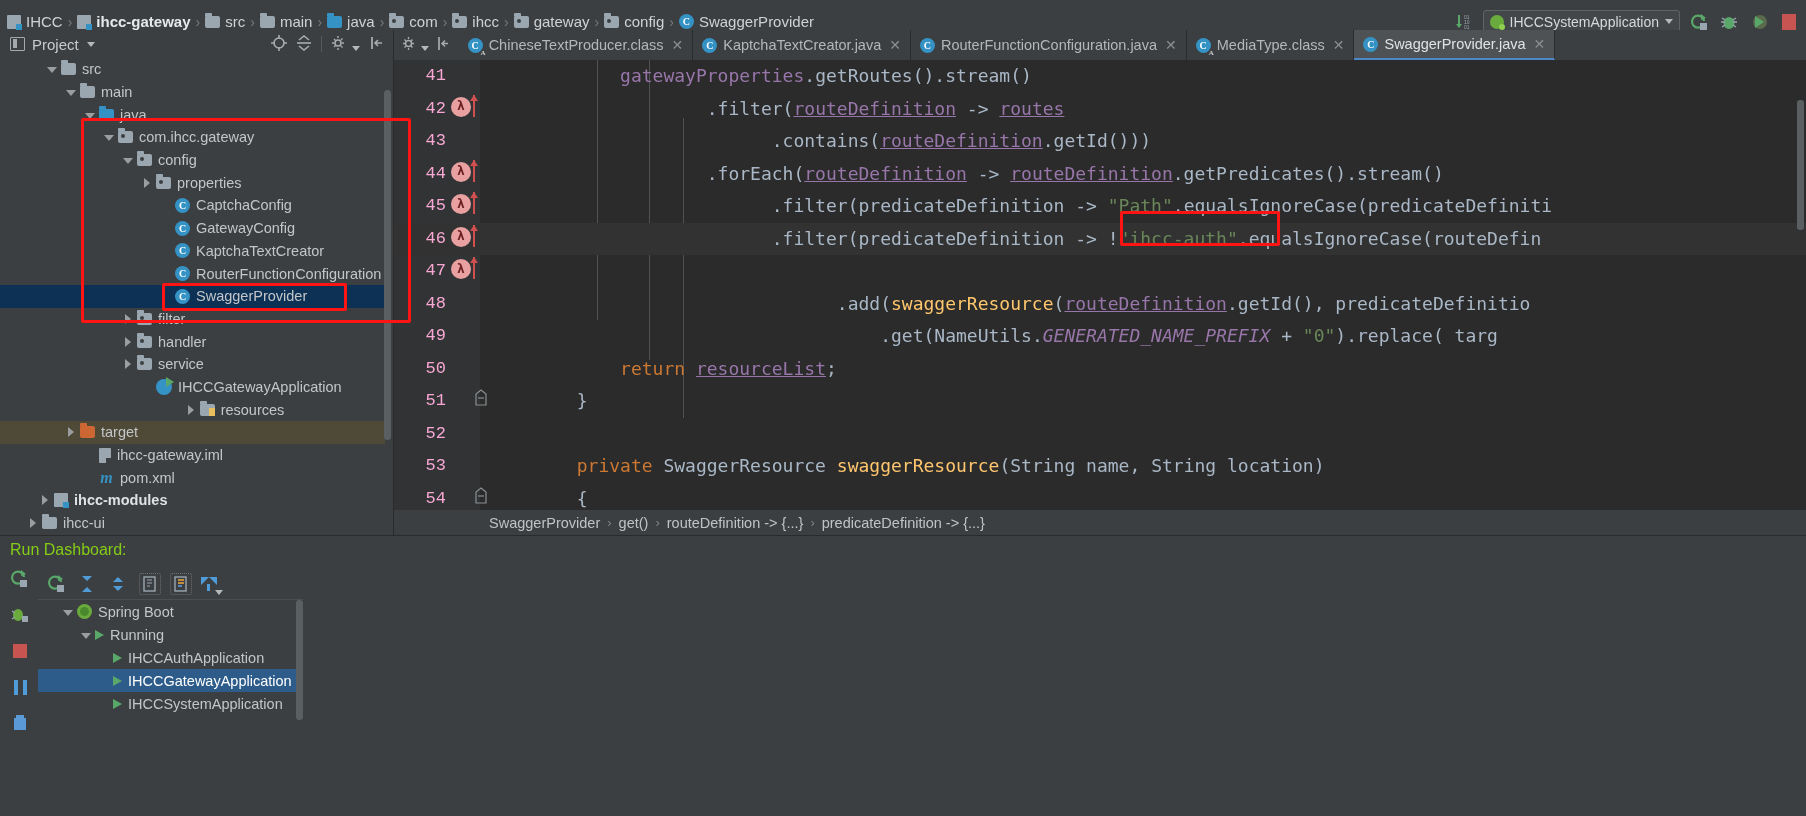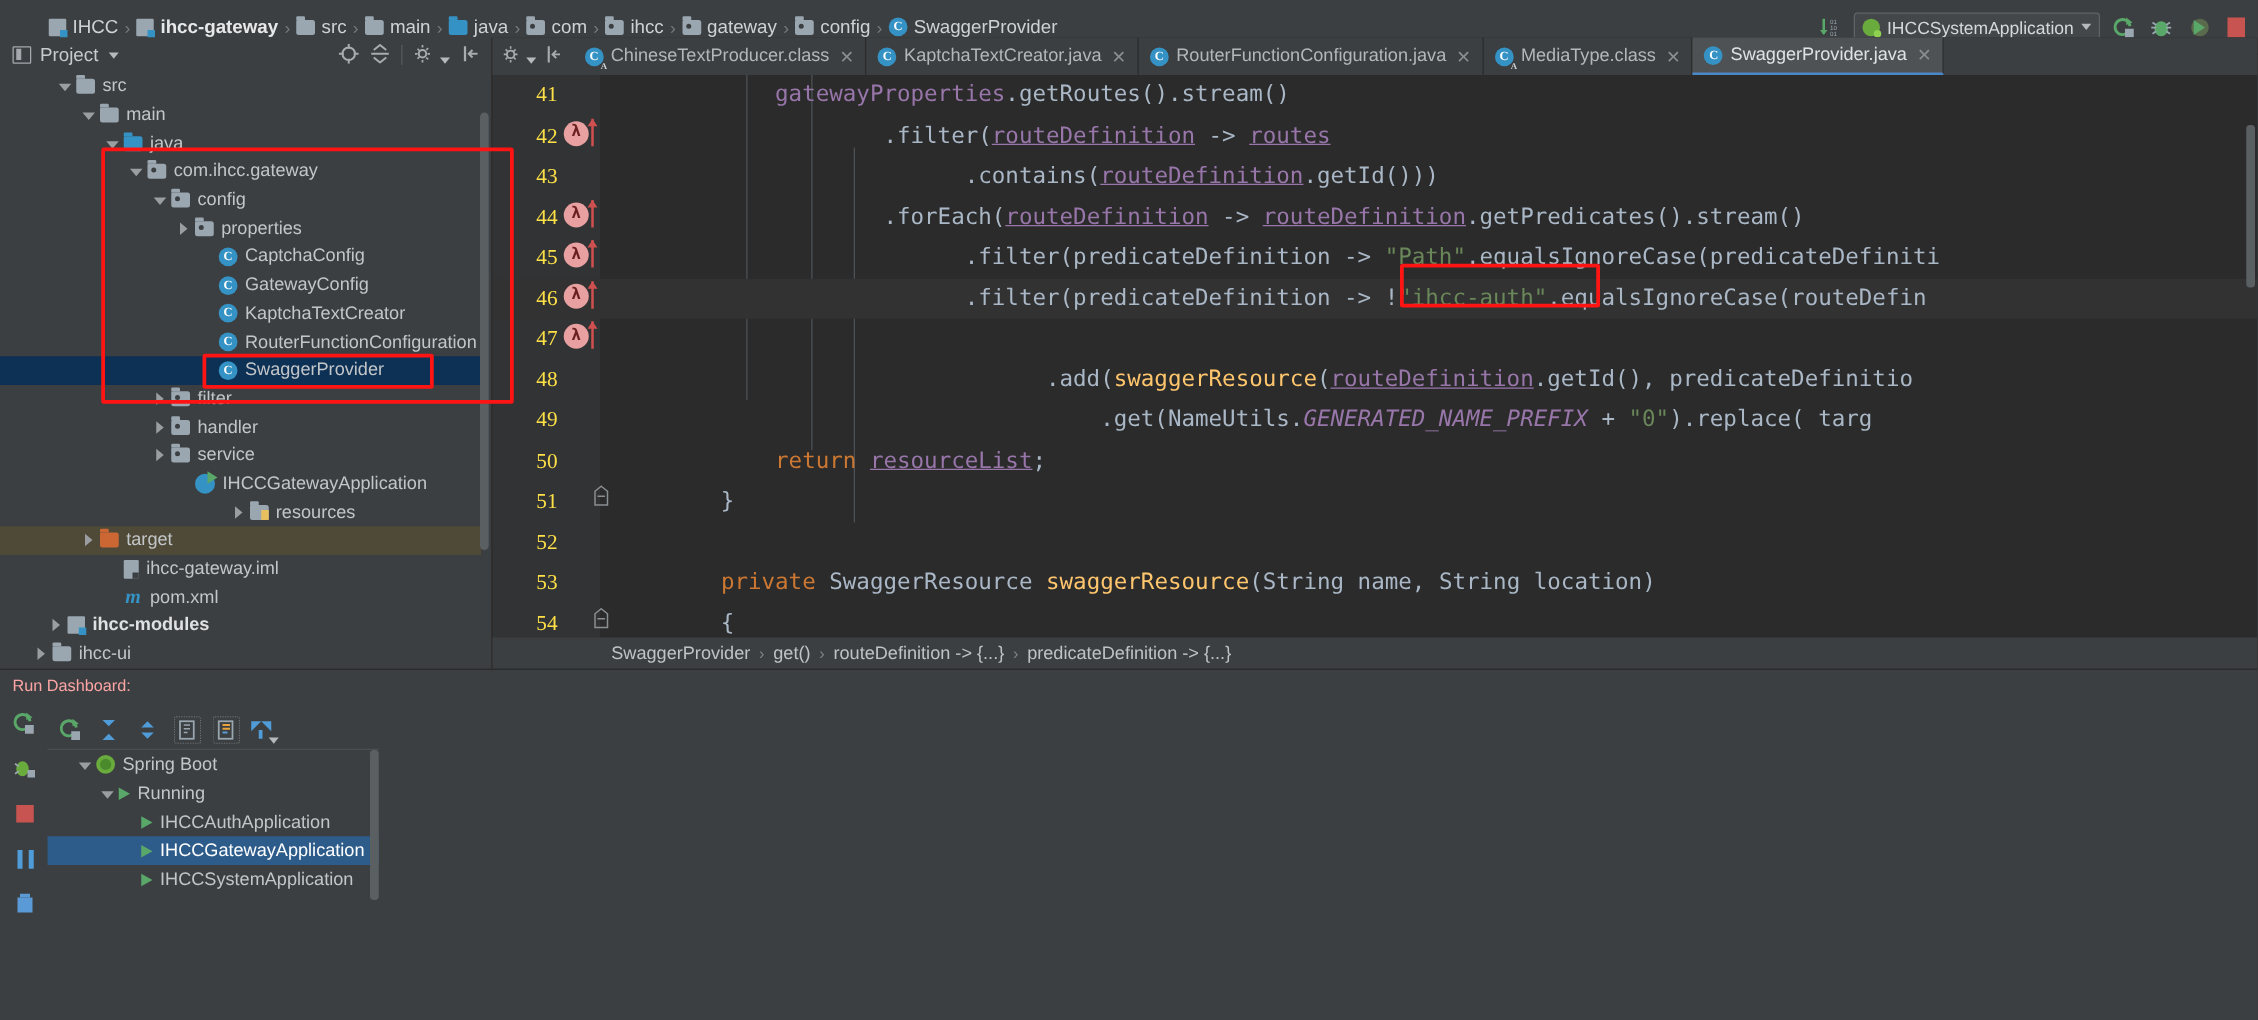--- a/index.html
+++ b/index.html
@@ -11,21 +11,20 @@
     color: #bbbbbb;
   }
   .app { position: relative; width: 1806px; height: 816px; }
 
   
   .topbar {
     position: absolute; left: 0; top: 0; width: 1806px; height: 44px;
     background: #3c3f41;
     display: flex; 
     border-bottom: 1px solid #2b2b2b;
-    padding-left: 32px;
   }
   .crumbs { display: flex; align-items: center; padding-left: 4px; }
   .crumb { display: flex; align-items: center; height: 30px; padding: 0 3px; font-size: 15px; color: #cfd2d4; }
   .crumb .ic { margin-right: 5px; display: inline-block; }
   .crumb-sep { color: #777b7e; font-size: 14px; margin: 0 2px; }
   .crumb.bold { font-weight: bold; color: #e6e8ea; }
 
   .ico-folder { width: 15px; height: 12px; background: #9aa7b0; border-radius: 1px 2px 2px 2px; position: relative; }
   .ico-folder::before { content:""; position:absolute; left:0; top:-3px; width:7px; height:3px; background:#9aa7b0; border-radius:1px 1px 0 0;}
   .ico-folder.blue { background: #3592c4; }
@@ -92,21 +91,21 @@
   .etab.active { background:#4e5254; color:#e0e2e4; }
   .etab .x { color:#8b8f92; font-size:14px; margin-left:2px; }
   .cls-ic { width:15px;height:15px;border-radius:50%;background:#3592c4;color:#fff;font-size:10px;font-weight:bold;display:flex;align-items:center;justify-content:center;font-family:"Liberation Serif",serif; position:relative;}
   .cls-ic.compiled::after{content:"A";position:absolute;right:-3px;bottom:-4px;font-size:7px;color:#d0d3d5;}
 
   .code-wrap { position:absolute; left:0; top:30px; right:0; bottom:0; background:#2b2b2b; overflow:hidden; }
   .gutter-bg { position:absolute; left:0; top:0; width:86px; height:100%; background:#313335; }
   .code-lines { position:absolute; left:0; top:0; right:0; bottom:0; font-family:"DejaVu Sans Mono", monospace; font-size:18px; }
   .cline { position:relative; height:32.5px; line-height:32.5px; white-space:pre; }
   .cline.hl { background:#323232; }
-  .lnum { position:absolute; left:0; width:52px; text-align:right; color:#fde047; font-size:17px; font-family:Liberation Serif, serif; }
+  .lnum { position:absolute; left:0; width:52px; text-align:right; color:#f9a8d4; font-size:17px; font-family:Liberation Mono, monospace; }
   .gmark { position:absolute; left:57px; top:4px; width:24px; height:24px; }
   .lambda-ic { width:20px;height:20px;border-radius:50%;background:#e8a0a0;color:#6b1f1f;font-size:13px;display:flex;align-items:center;justify-content:center;font-weight:bold;}
   .uparrow { position:absolute; left:22px; top:-2px; width:2px; height:22px; background:#d05050; }
   .uparrow::before{content:"";position:absolute;left:-3px;top:0;border-left:4px solid transparent;border-right:4px solid transparent;border-bottom:6px solid #d05050;}
   .bulb { position:absolute; left:108px; top:6px; width:14px; height:14px; }
   .bulb-top{width:12px;height:12px;border-radius:50%;background:#f5c842;}
   .bulb-bot{width:7px;height:4px;background:#9a9a9a;margin:0 auto;}
   .fold { position:absolute; left:80px; width:16px; height:20px; }
   .ctext { position:absolute; left:96px; color:#a9b7c6; }
   .indent-guide { position:absolute; width:1px; background:#4e5254; }
@@ -122,21 +121,21 @@
 
   .editor-hscroll { position:absolute; left:480px; bottom:3px; width:880px; height:6px; background:#5a5f62; border-radius:3px; }
   .editor-vscroll { position:absolute; right:2px; top:40px; width:7px; height:130px; background:#5a5f62; border-radius:3px; }
 
   
   .ed-breadcrumb { position:absolute; left:394px; top:510px; right:0; height:25px; background:#3c3f41; display:flex; align-items:center; padding-left: 95px; font-size:14.5px; color:#c0c3c5; }
   .bc-sep { color:#7e8284; margin: 0 7px; font-size: 13px; }
 
   
   .bottom { position:absolute; left:0; top:535px; width:1806px; height:281px; background:#3c3f41; border-top:1px solid #2b2b2b; }
-  .rd-label { position:absolute; left:10px; top:5px; font-size:13px; color:#fca5a5;text-align:center; }
+  .rd-label { position:absolute; left:10px; top:5px; font-size:16px; color:#84cc16;text-align:center; }
   .rd-toolbar-left { position:absolute; left:4px; top:32px; width:32px; display:flex; flex-direction:column; gap:14px; align-items:center; }
   .vtool { width:22px; height:22px; display:flex; align-items:center; justify-content:center; }
   .stop-ic { width:14px;height:14px;background:#c75450; }
   .pause-ic { width:13px;height:15px; position:relative; }
   .pause-ic::before,.pause-ic::after{content:"";position:absolute;top:0;width:4px;height:15px;background:#4f9cd9;}
   .pause-ic::before{left:0;} .pause-ic::after{right:0;}
 
   .rd-toolbar { position:absolute; left:38px; top:32px; width:265px; height:32px; display:flex; align-items:center; gap:9px; padding-left:8px; border-bottom:1px solid #4b4f51; }
   .rd-tool { width:22px; height:22px; display:flex; align-items:center; justify-content:center; color:#9aa7b0; }
   .rd-tool.boxed { border:1px dotted #6c7073; border-radius:2px; }

